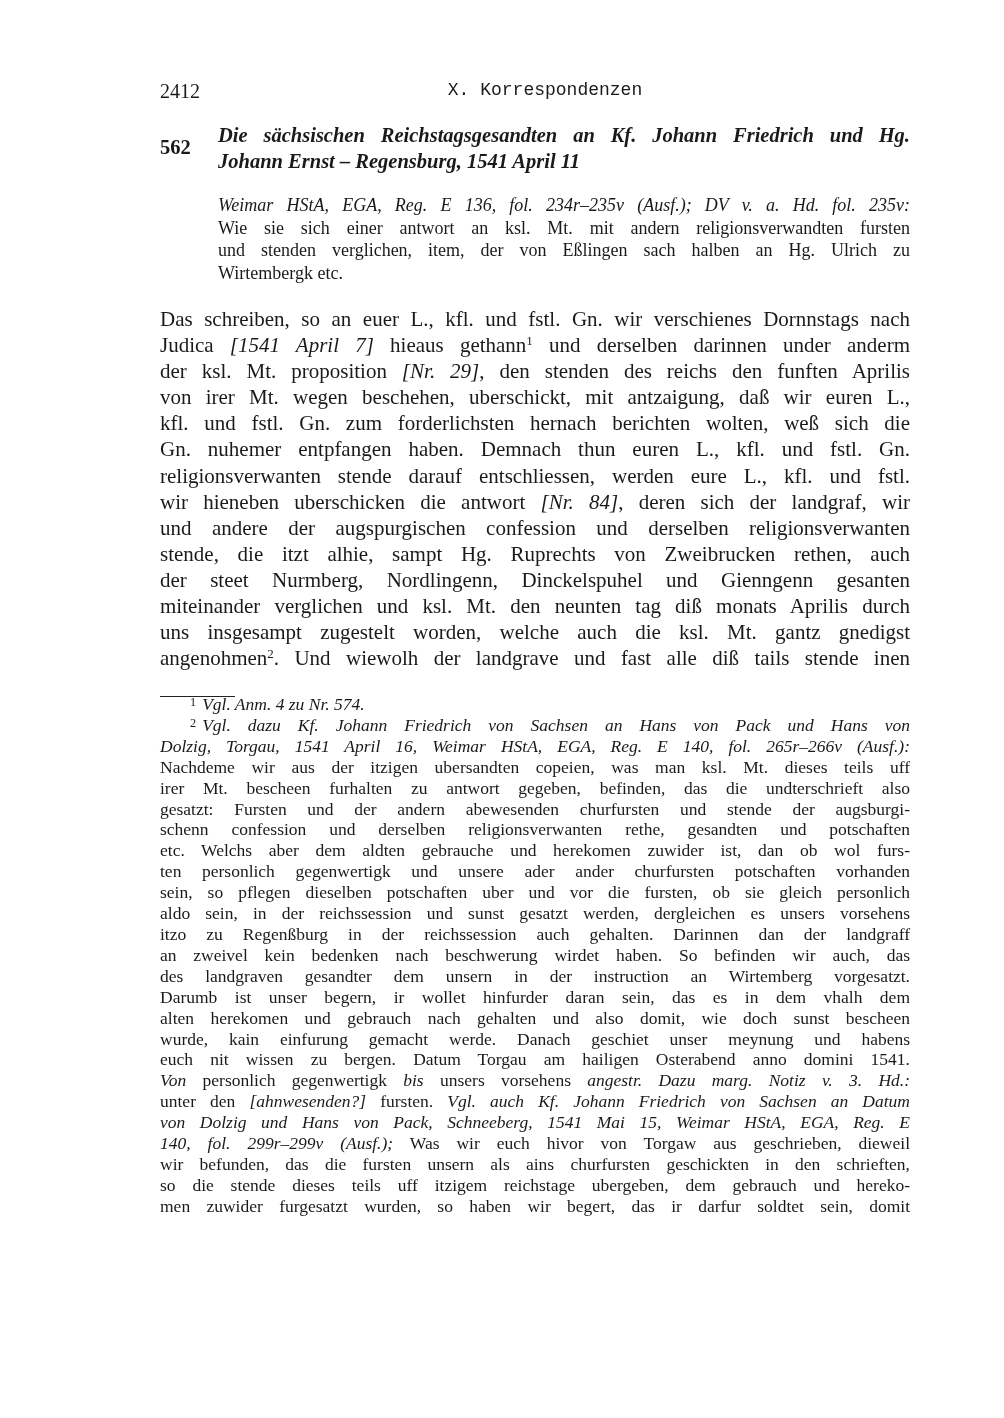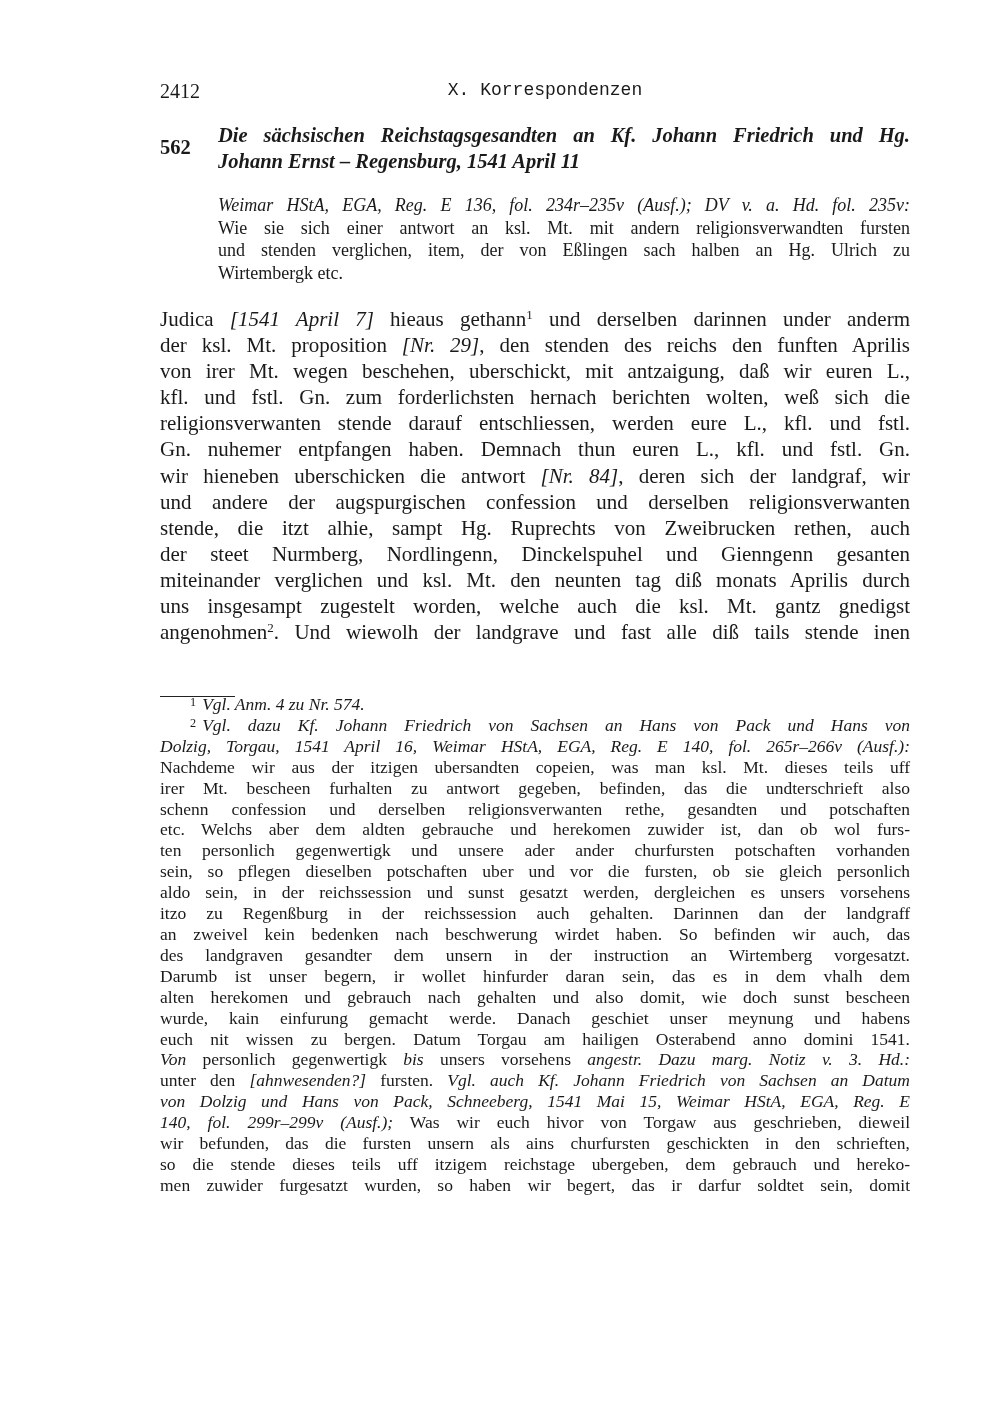--- a/index.html
+++ b/index.html
@@ -43,44 +43,46 @@
   </div>
 
   <div class="source">
     <span class="line just it">Weimar HStA, EGA, Reg. E 136, fol. 234r–235v (Ausf.); DV v. a. Hd. fol. 235v:</span>
     <span class="line just">Wie sie sich einer antwort an ksl. Mt. mit andern religionsverwandten fursten</span>
     <span class="line just">und stenden verglichen, item, der von Eßlingen sach halben an Hg. Ulrich zu</span>
     <span class="line">Wirtembergk etc.</span>
   </div>
 
   <div class="body-text">
+    <span class="line just">Das schreiben, so an euer L., kfl. und fstl. Gn. wir verschienes Dornnstags nach</span>
     <span class="line just"><span>Judica </span><span class="it">[1541 April 7]</span><span> hieaus gethann</span><sup>1</sup><span> und derselben darinnen under anderm</span></span>
     <span class="line just"><span>der ksl. Mt. proposition </span><span class="it">[Nr. 29]</span><span>, den stenden des reichs den funften Aprilis</span></span>
     <span class="line just">von irer Mt. wegen beschehen, uberschickt, mit antzaigung, daß wir euren L.,</span>
     <span class="line just">kfl. und fstl. Gn. zum forderlichsten hernach berichten wolten, weß sich die</span>
+    <span class="line just">Gn. nuhemer entpfangen haben. Demnach thun euren L., kfl. und fstl. Gn.</span>
     <span class="line just">religionsverwanten stende darauf entschliessen, werden eure L., kfl. und fstl.</span>
-    <span class="line just">Gn. nuhemer entpfangen haben. Demnach thun euren L., kfl. und fstl. Gn.</span>
     <span class="line just"><span>wir hieneben uberschicken die antwort </span><span class="it">[Nr. 84]</span><span>, deren sich der landgraf, wir</span></span>
     <span class="line just">und andere der augspurgischen confession und derselben religionsverwanten</span>
     <span class="line just">stende, die itzt alhie, sampt Hg. Ruprechts von Zweibrucken rethen, auch</span>
     <span class="line just">der steet Nurmberg, Nordlingenn, Dinckelspuhel und Gienngenn gesanten</span>
     <span class="line just">miteinander verglichen und ksl. Mt. den neunten tag diß monats Aprilis durch</span>
     <span class="line just">uns insgesampt zugestelt worden, welche auch die ksl. Mt. gantz gnedigst</span>
     <span class="line just"><span>angenohmen</span><sup>2</sup><span>. Und wiewolh der landgrave und fast alle diß tails stende inen</span></span>
   </div>
 
   <hr class="fn-rule">
 
   <div class="footnotes">
     <span class="line indent"><span class="fn-mark">1</span><span class="it">Vgl. Anm. 4 zu Nr. 574.</span></span>
 
     <span class="line just indent it"><span class="fn-mark" style="font-style:normal">2</span><span>Vgl. dazu Kf. Johann Friedrich von Sachsen an Hans von Pack und Hans von</span></span>
     <span class="line just it">Dolzig, Torgau, 1541 April 16, Weimar HStA, EGA, Reg. E 140, fol. 265r–266v (Ausf.):</span>
     <span class="line just">Nachdeme wir aus der itzigen ubersandten copeien, was man ksl. Mt. dieses teils uff</span>
     <span class="line just">irer Mt. bescheen furhalten zu antwort gegeben, befinden, das die undterschrieft also</span>
+    <span class="line just">gesatzt: Fursten und der andern abewesenden churfursten und stende der augsburgi-</span>
     <span class="line just">schenn confession und derselben religionsverwanten rethe, gesandten und potschaften</span>
     <span class="line just">etc. Welchs aber dem aldten gebrauche und herekomen zuwider ist, dan ob wol furs-</span>
     <span class="line just">ten personlich gegenwertigk und unsere ader ander churfursten potschaften vorhanden</span>
     <span class="line just">sein, so pflegen dieselben potschaften uber und vor die fursten, ob sie gleich personlich</span>
     <span class="line just">aldo sein, in der reichssession und sunst gesatzt werden, dergleichen es unsers vorsehens</span>
     <span class="line just">itzo zu Regenßburg in der reichssession auch gehalten. Darinnen dan der landgraff</span>
     <span class="line just">an zweivel kein bedenken nach beschwerung wirdet haben. So befinden wir auch, das</span>
     <span class="line just">des landgraven gesandter dem unsern in der instruction an Wirtemberg vorgesatzt.</span>
     <span class="line just">Darumb ist unser begern, ir wollet hinfurder daran sein, das es in dem vhalh dem</span>
     <span class="line just">alten herekomen und gebrauch nach gehalten und also domit, wie doch sunst bescheen</span>

